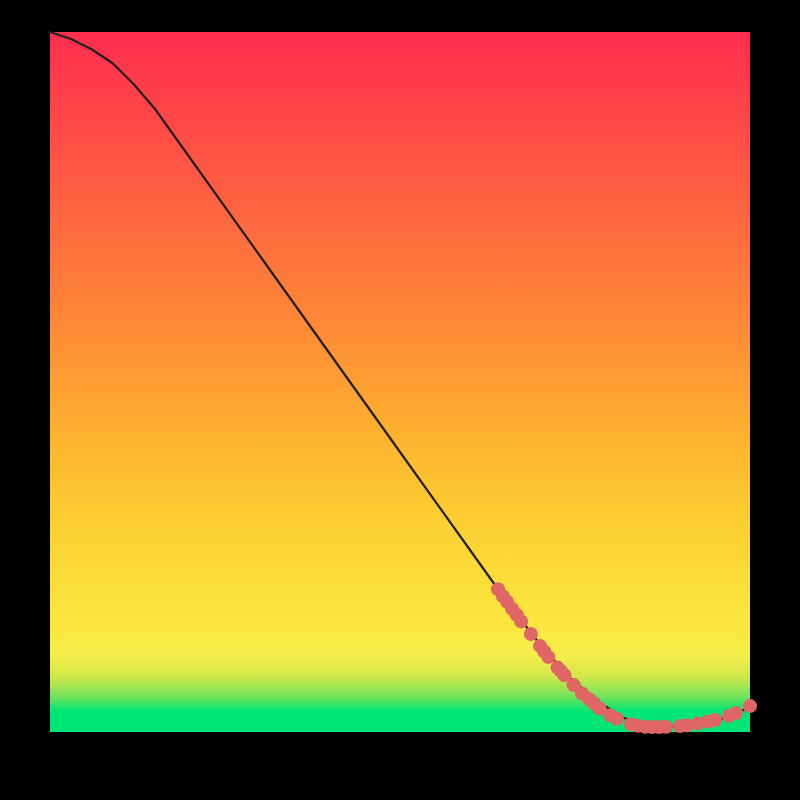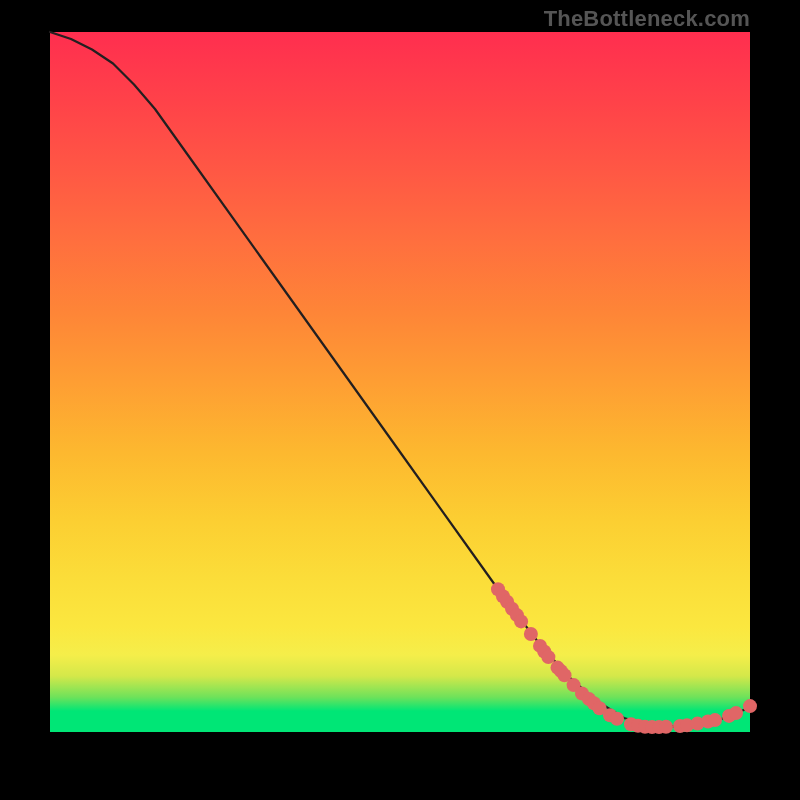--- a/index.html
+++ b/index.html
@@ -70,21 +70,20 @@
     font-weight: 600;
     letter-spacing: 0.2px;
     user-select: none;
   }
 </style>
 </head>
 <body>
 
 <div class="frame">
 
-  <div class="attribution">TheBottleneck.com</div>
 
   <div class="plot-area">
     <svg class="svg-layer" viewBox="0 0 700 700" preserveAspectRatio="none">
       <path id="curve-path" class="curve" d="M0.00 0.00 L21.00 7.00 L42.00 17.50 L63.00 31.50 L84.00 52.50 L105.00 77.00 L140.00 126.00 L210.00 224.00 L280.00 322.00 L350.00 420.00 L420.00 518.00 L455.00 567.00 L490.00 612.50 L518.00 644.00 L546.00 668.50 L574.00 686.00 L602.00 694.40 L630.00 694.40 L665.00 689.50 L700.00 675.50"></path>
       <g id="scatter-group">
           <circle cx="448.00" cy="557.20" r="7" class="dot"></circle>
           <circle cx="452.90" cy="564.20" r="7" class="dot"></circle>
           <circle cx="457.10" cy="569.80" r="7" class="dot"></circle>
           <circle cx="462.00" cy="576.80" r="7" class="dot"></circle>
           <circle cx="466.90" cy="583.10" r="7" class="dot"></circle>

